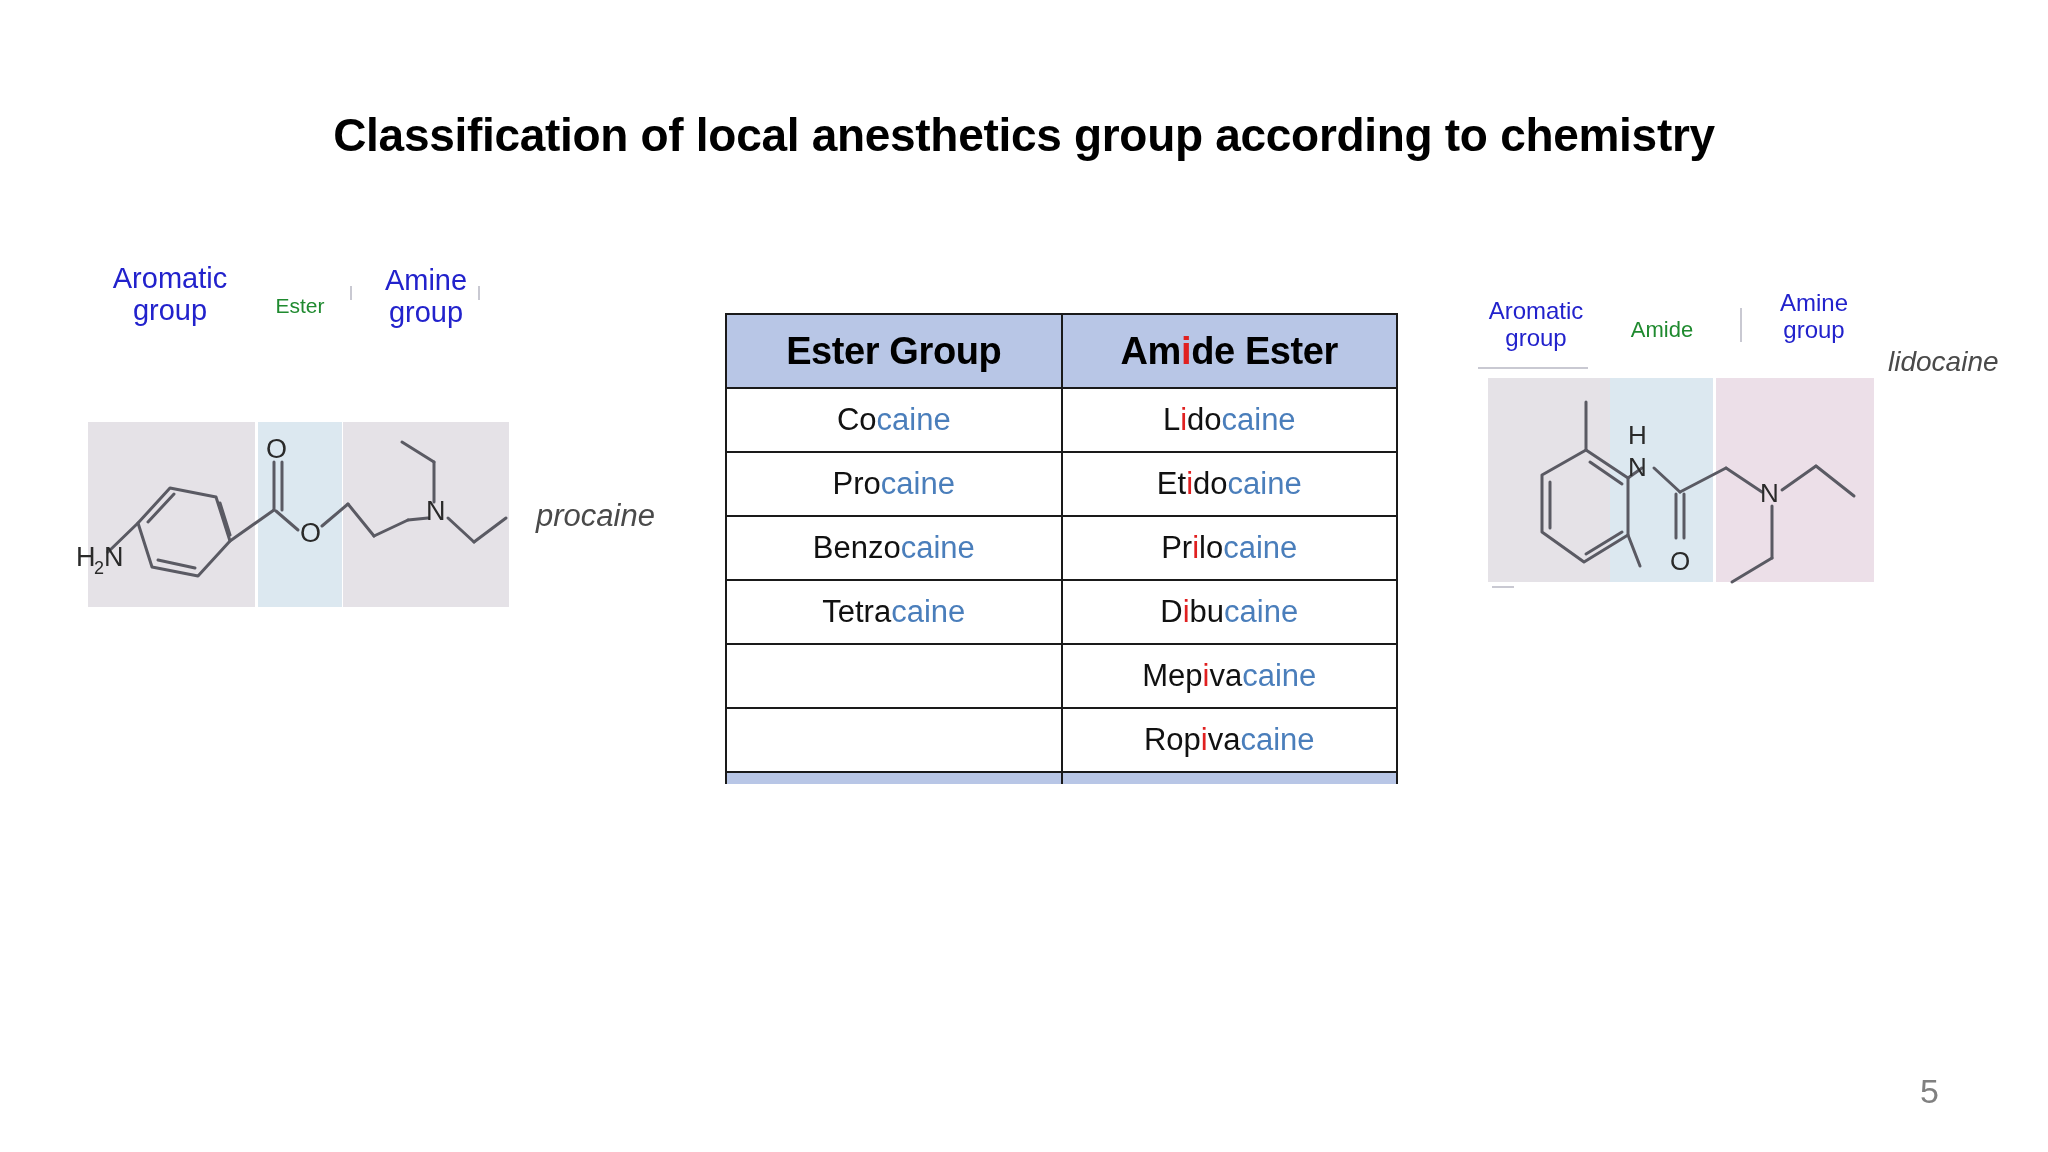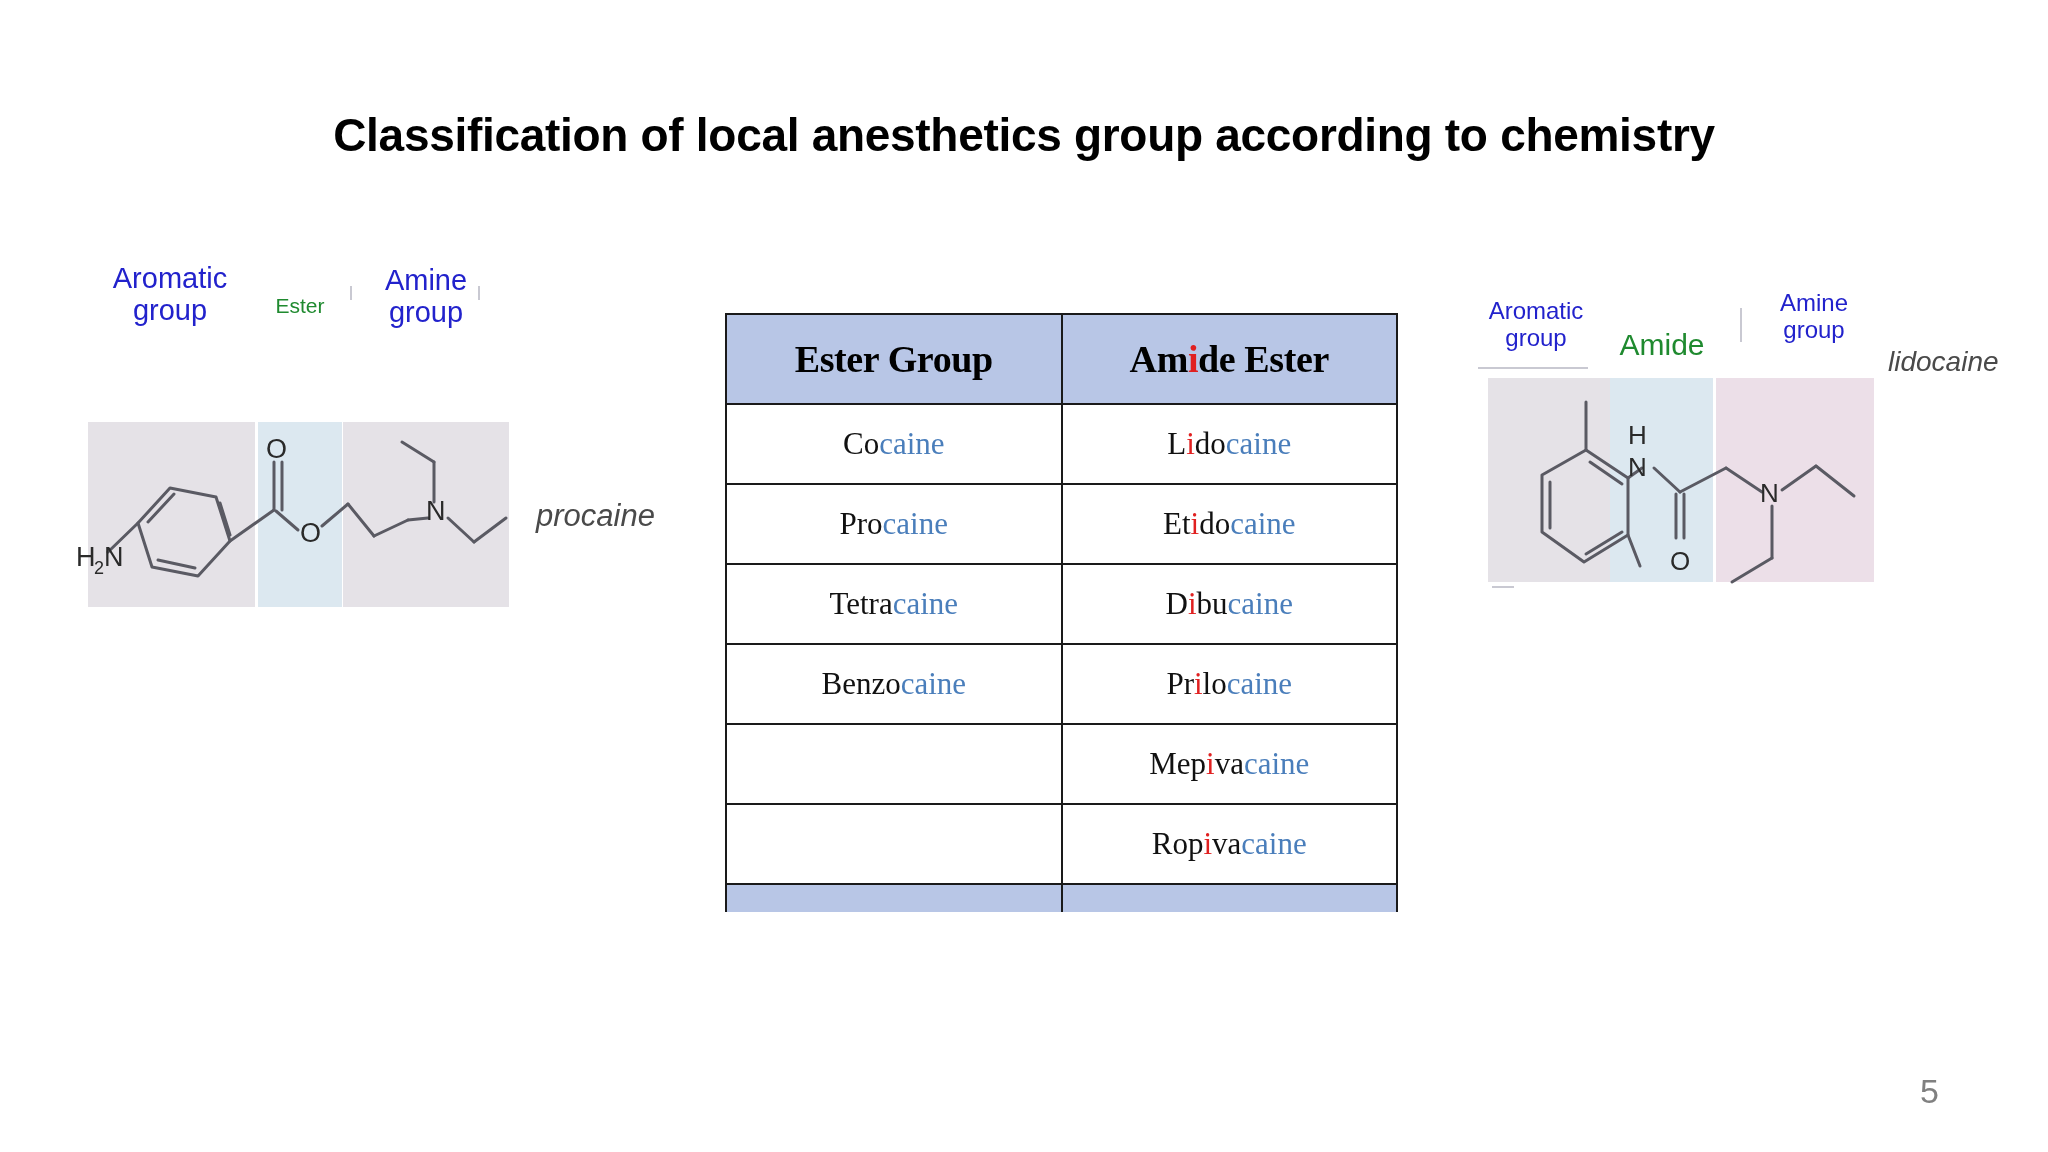--- a/index.html
+++ b/index.html
@@ -71,24 +71,24 @@
     position: absolute;
     left: 725px;
     top: 313px;
     width: 673px;
     border-collapse: collapse;
     table-layout: fixed;
   }
   #drug-table td, #drug-table th {
     border: 2.5px solid #1a1a1a;
     text-align: center;
-    padding: 8px;
+    padding: 0;
     height: 62px;
     vertical-align: middle;
-    font-family: Liberation Serif, serif;
+    font-family: Liberation Sans, sans-serif;
   }
   #drug-table thead th {
     background: #b8c6e6;
     height: 72px;
     font-weight: bold;
     font-size: 38px;
     color: #000000;
     letter-spacing: -0.4px;
   }
   #drug-table tbody td {
@@ -207,33 +207,33 @@
           <span>Pro</span><span class="suffix-blue">caine</span>
         </td>
         <td>
           <span>Et</span><span class="hl-red">i</span><span>do</span><span class="suffix-blue">caine</span>
         </td>
       </tr>
 
 
       <tr>
         <td>
+          <span>Benzo</span><span class="suffix-blue">caine</span>
+        </td>
+        <td>
+          <span>Pr</span><span class="hl-red">i</span><span>lo</span><span class="suffix-blue">caine</span>
+        </td>
+      </tr>
+
+      <tr>
+        <td>
           <span>Tetra</span><span class="suffix-blue">caine</span>
         </td>
         <td>
           <span>D</span><span class="hl-red">i</span><span>bu</span><span class="suffix-blue">caine</span>
-        </td>
-      </tr>
-
-      <tr>
-        <td>
-          <span>Benzo</span><span class="suffix-blue">caine</span>
-        </td>
-        <td>
-          <span>Pr</span><span class="hl-red">i</span><span>lo</span><span class="suffix-blue">caine</span>
         </td>
       </tr>
 
       <tr>
         <td></td>
         <td>
           <span>Mep</span><span class="hl-red">i</span><span>va</span><span class="suffix-blue">caine</span>
         </td>
       </tr>
 
@@ -293,21 +293,21 @@
         <line x1="322" y1="268" x2="282" y2="292"></line>
       </g>
       <text x="178" y="154" font-family="Liberation Sans, sans-serif" font-size="26" fill="#2a2a2a">H</text>
       <text x="178" y="186" font-family="Liberation Sans, sans-serif" font-size="26" fill="#2a2a2a">N</text>
       <text x="220" y="280" font-family="Liberation Sans, sans-serif" font-size="26" fill="#2a2a2a">O</text>
       <text x="310" y="212" font-family="Liberation Sans, sans-serif" font-size="26" fill="#2a2a2a">N</text>
     </svg>
 
     <div class="struct-label lbl-blue" style="left:16px; top:8px; width:140px; font-size:24px;">Aromatic
 group</div>
-    <div class="struct-label lbl-green" style="left:160px; top:38px; width:104px; font-size:30px;">Amide</div>
+    <div class="struct-label lbl-green" style="left:160px; top:28px; width:104px; font-size:22px;">Amide</div>
     <div class="struct-label lbl-blue" style="left:306px; top:0px; width:116px; font-size:24px;">Amine
 group</div>
 
     <div class="mol-name" style="left:438px; top:56px; font-size:28px;">lidocaine</div>
   </div>
 
   <div id="page-number">5</div>
 
 </div>
 

